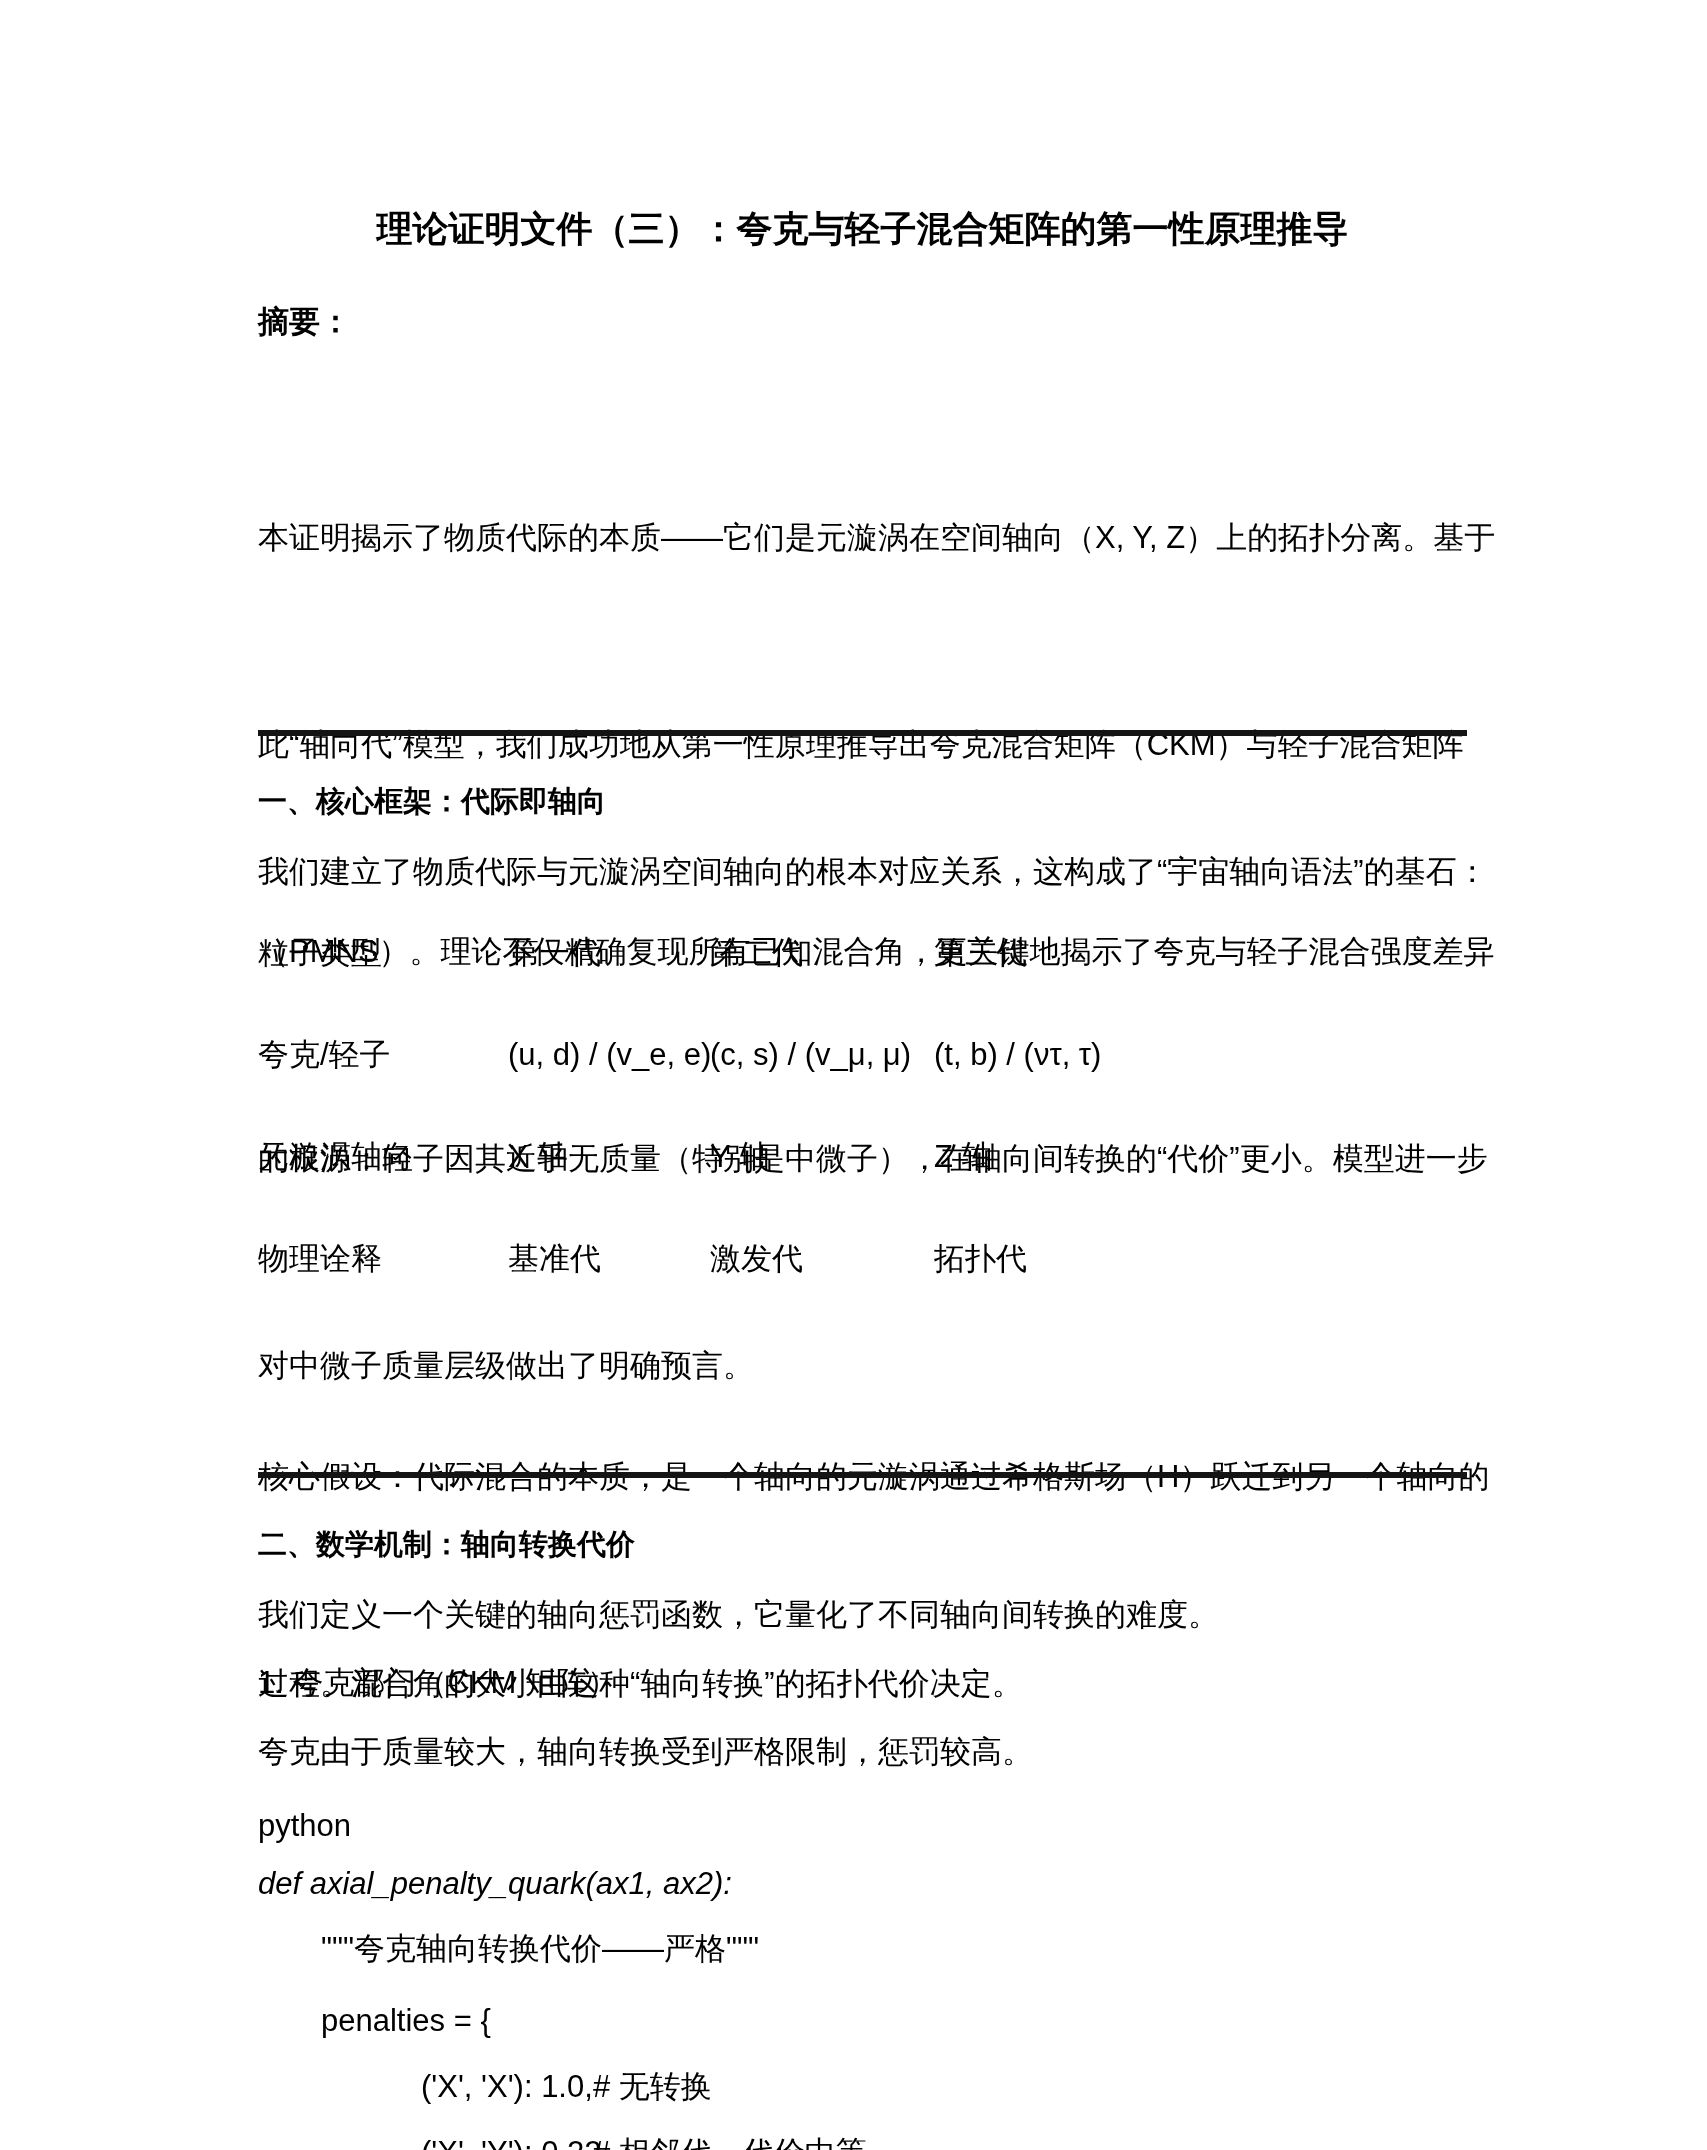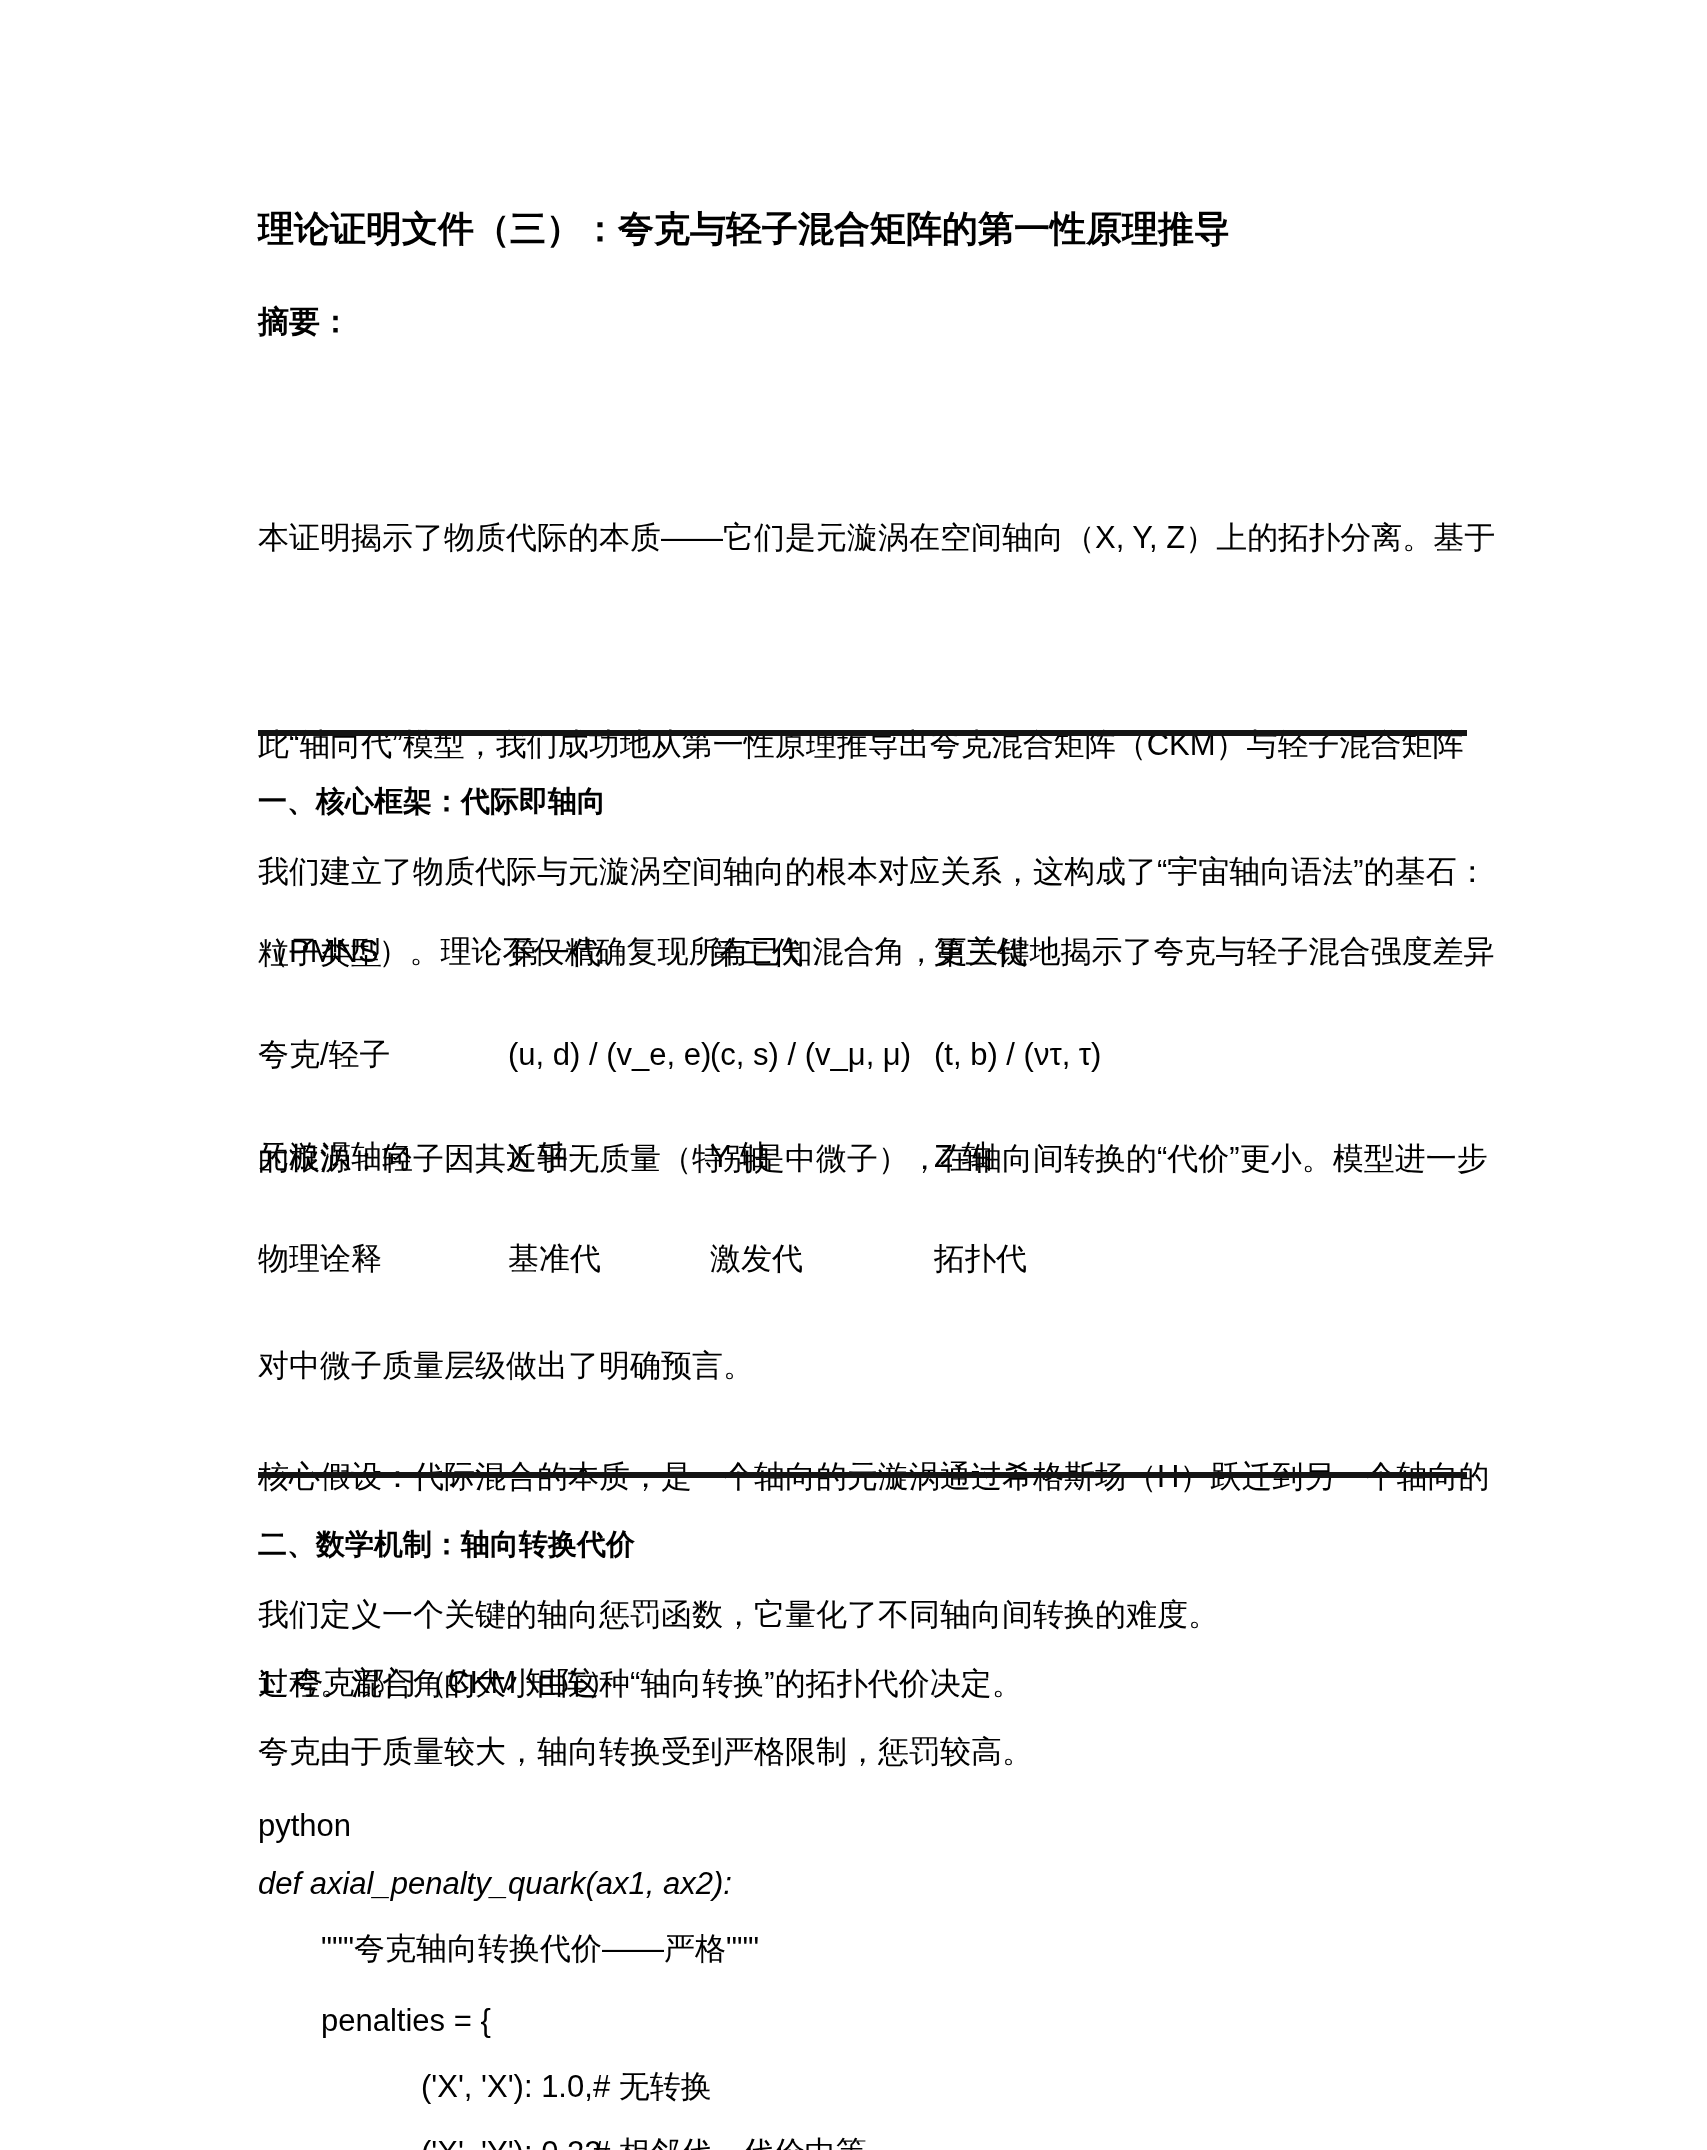--- a/index.html
+++ b/index.html
@@ -14,20 +14,21 @@
     background: #ffffff;
     color: #000000;
     
     font-family: "Liberation Sans", serif;
     font-size: 31px;
     line-height: 69px;
   }
   .abs { position: absolute; left: 258px; width: 1209px; white-space: pre; }
   .doc-title {
     top: 194px;
+    text-align: center;
     font-weight: 700;
     font-size: 36px;
   }
   .bold { font-weight: 700; }
   .heading { font-size: 29px; font-weight: 700; }
   .rule {
     position: absolute;
     left: 258px;
     width: 1209px;
     height: 5.6px;

